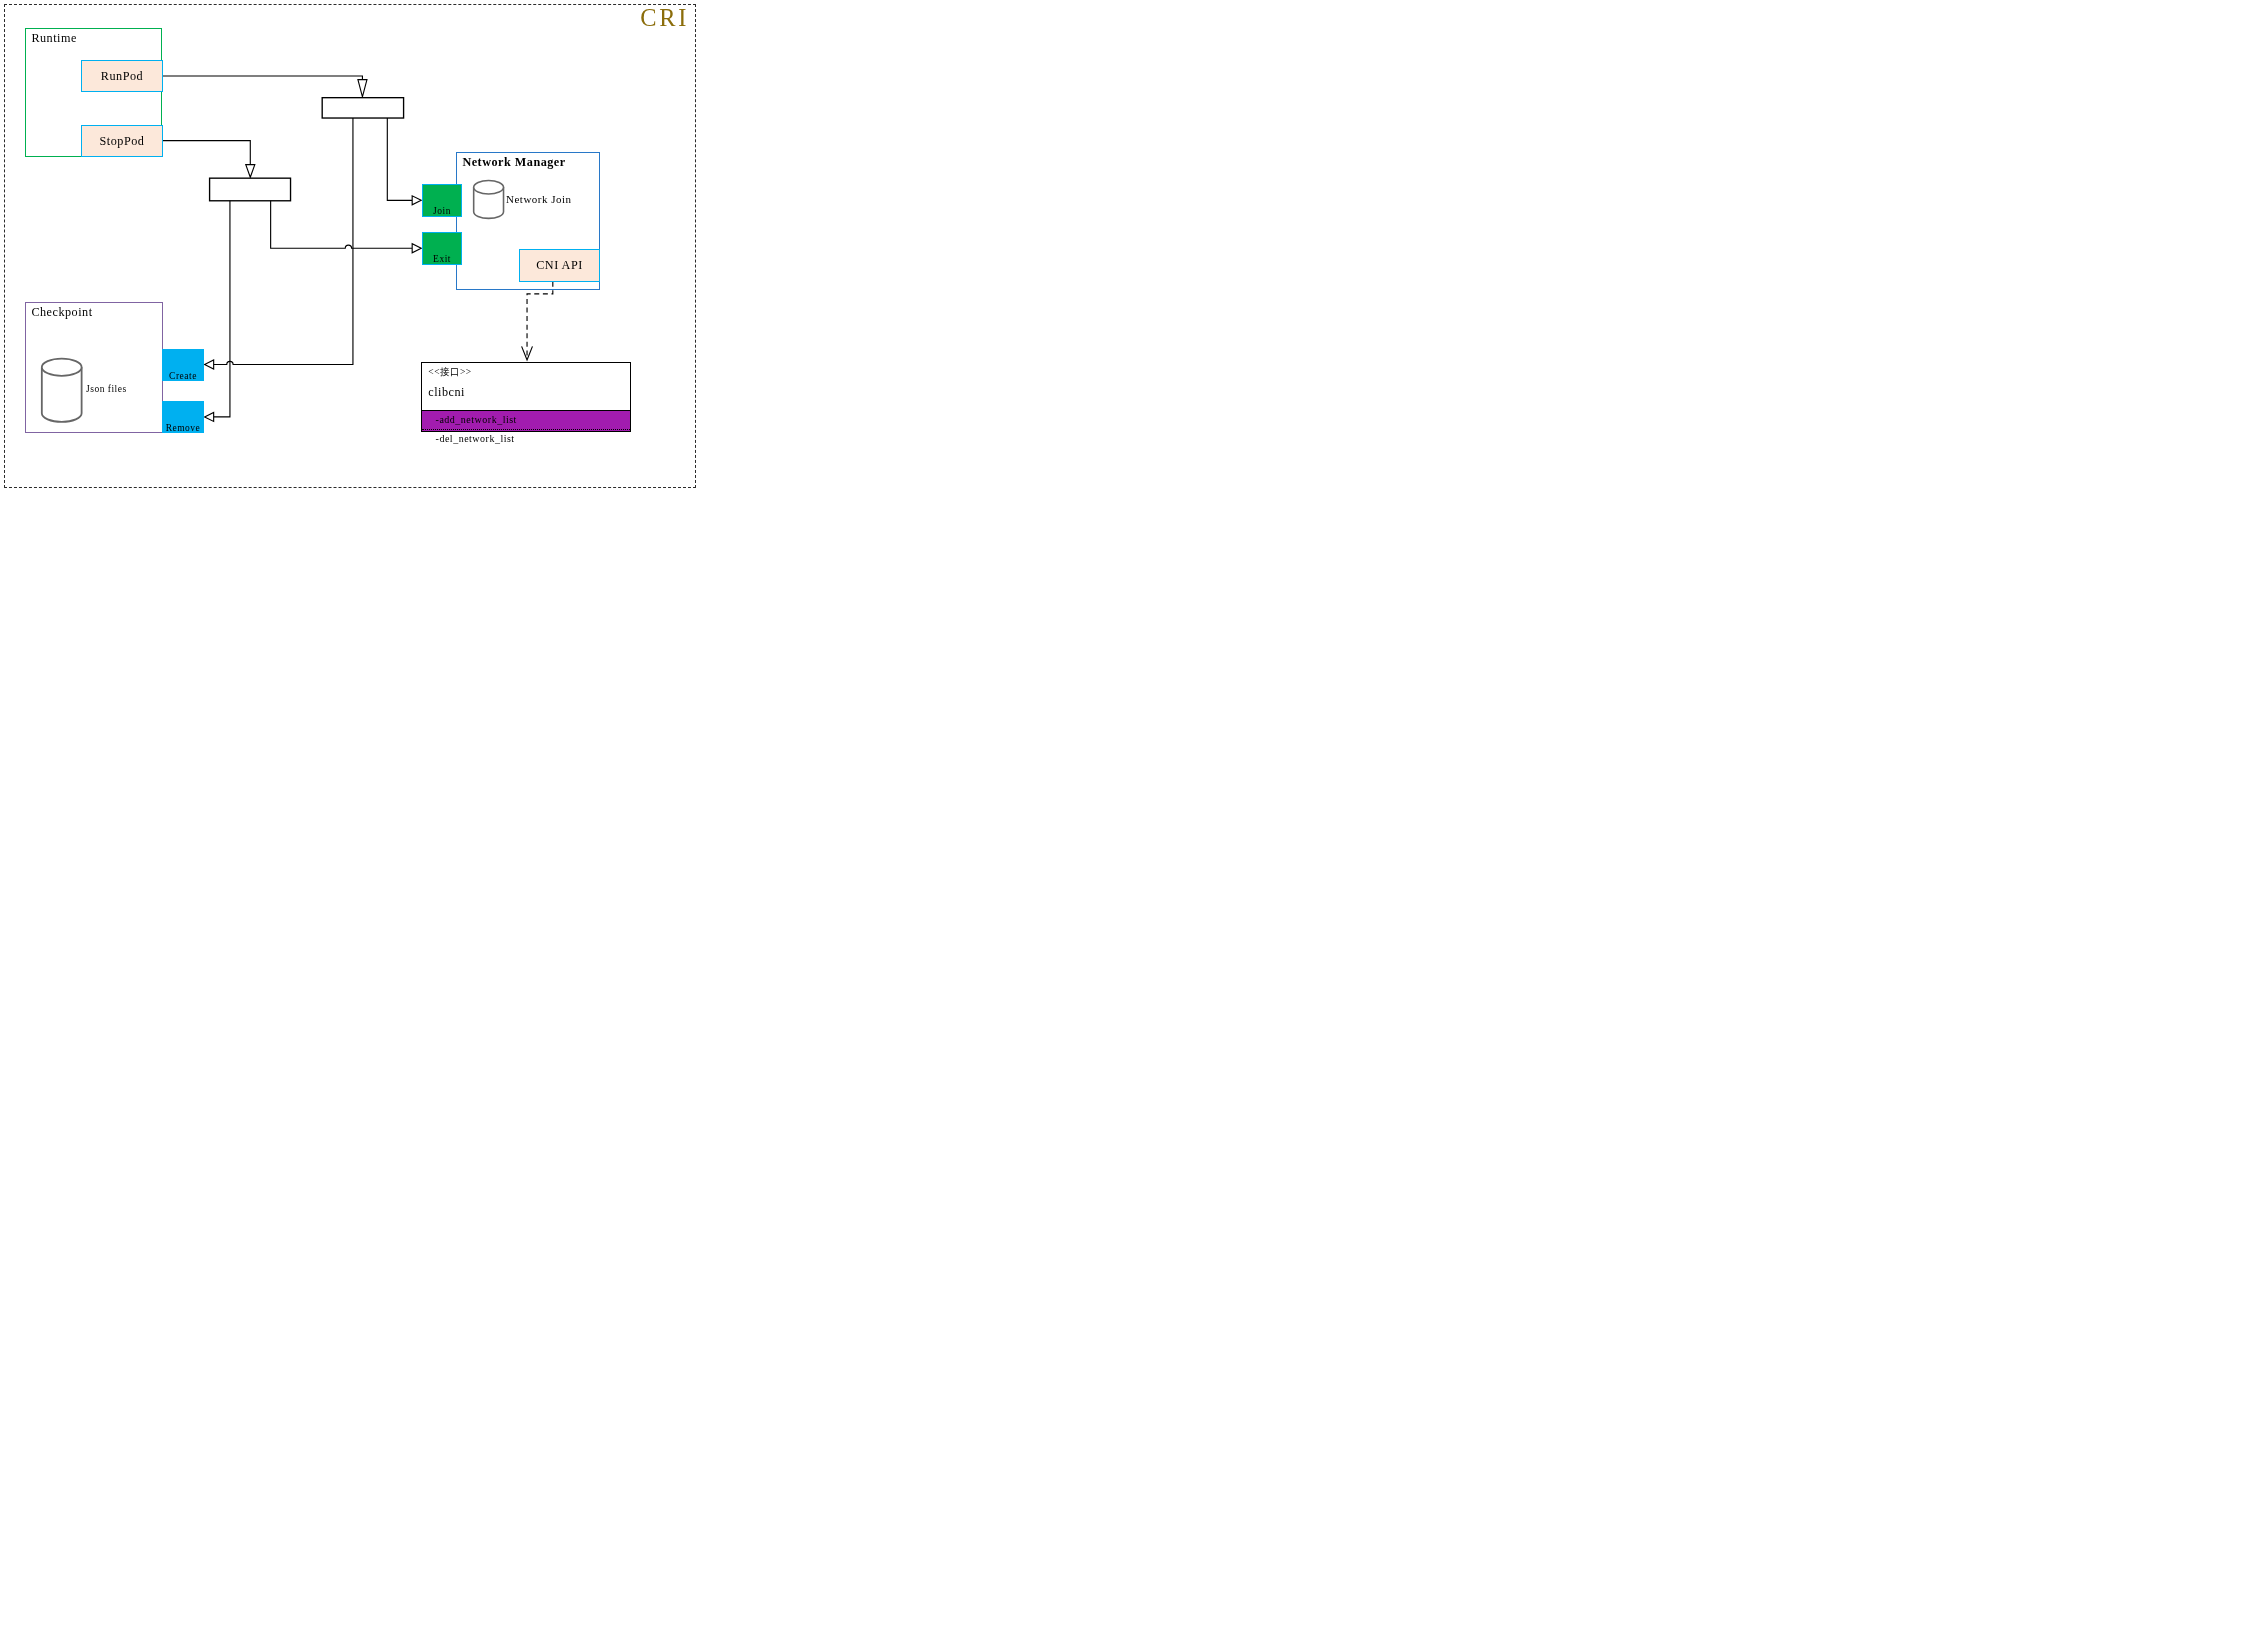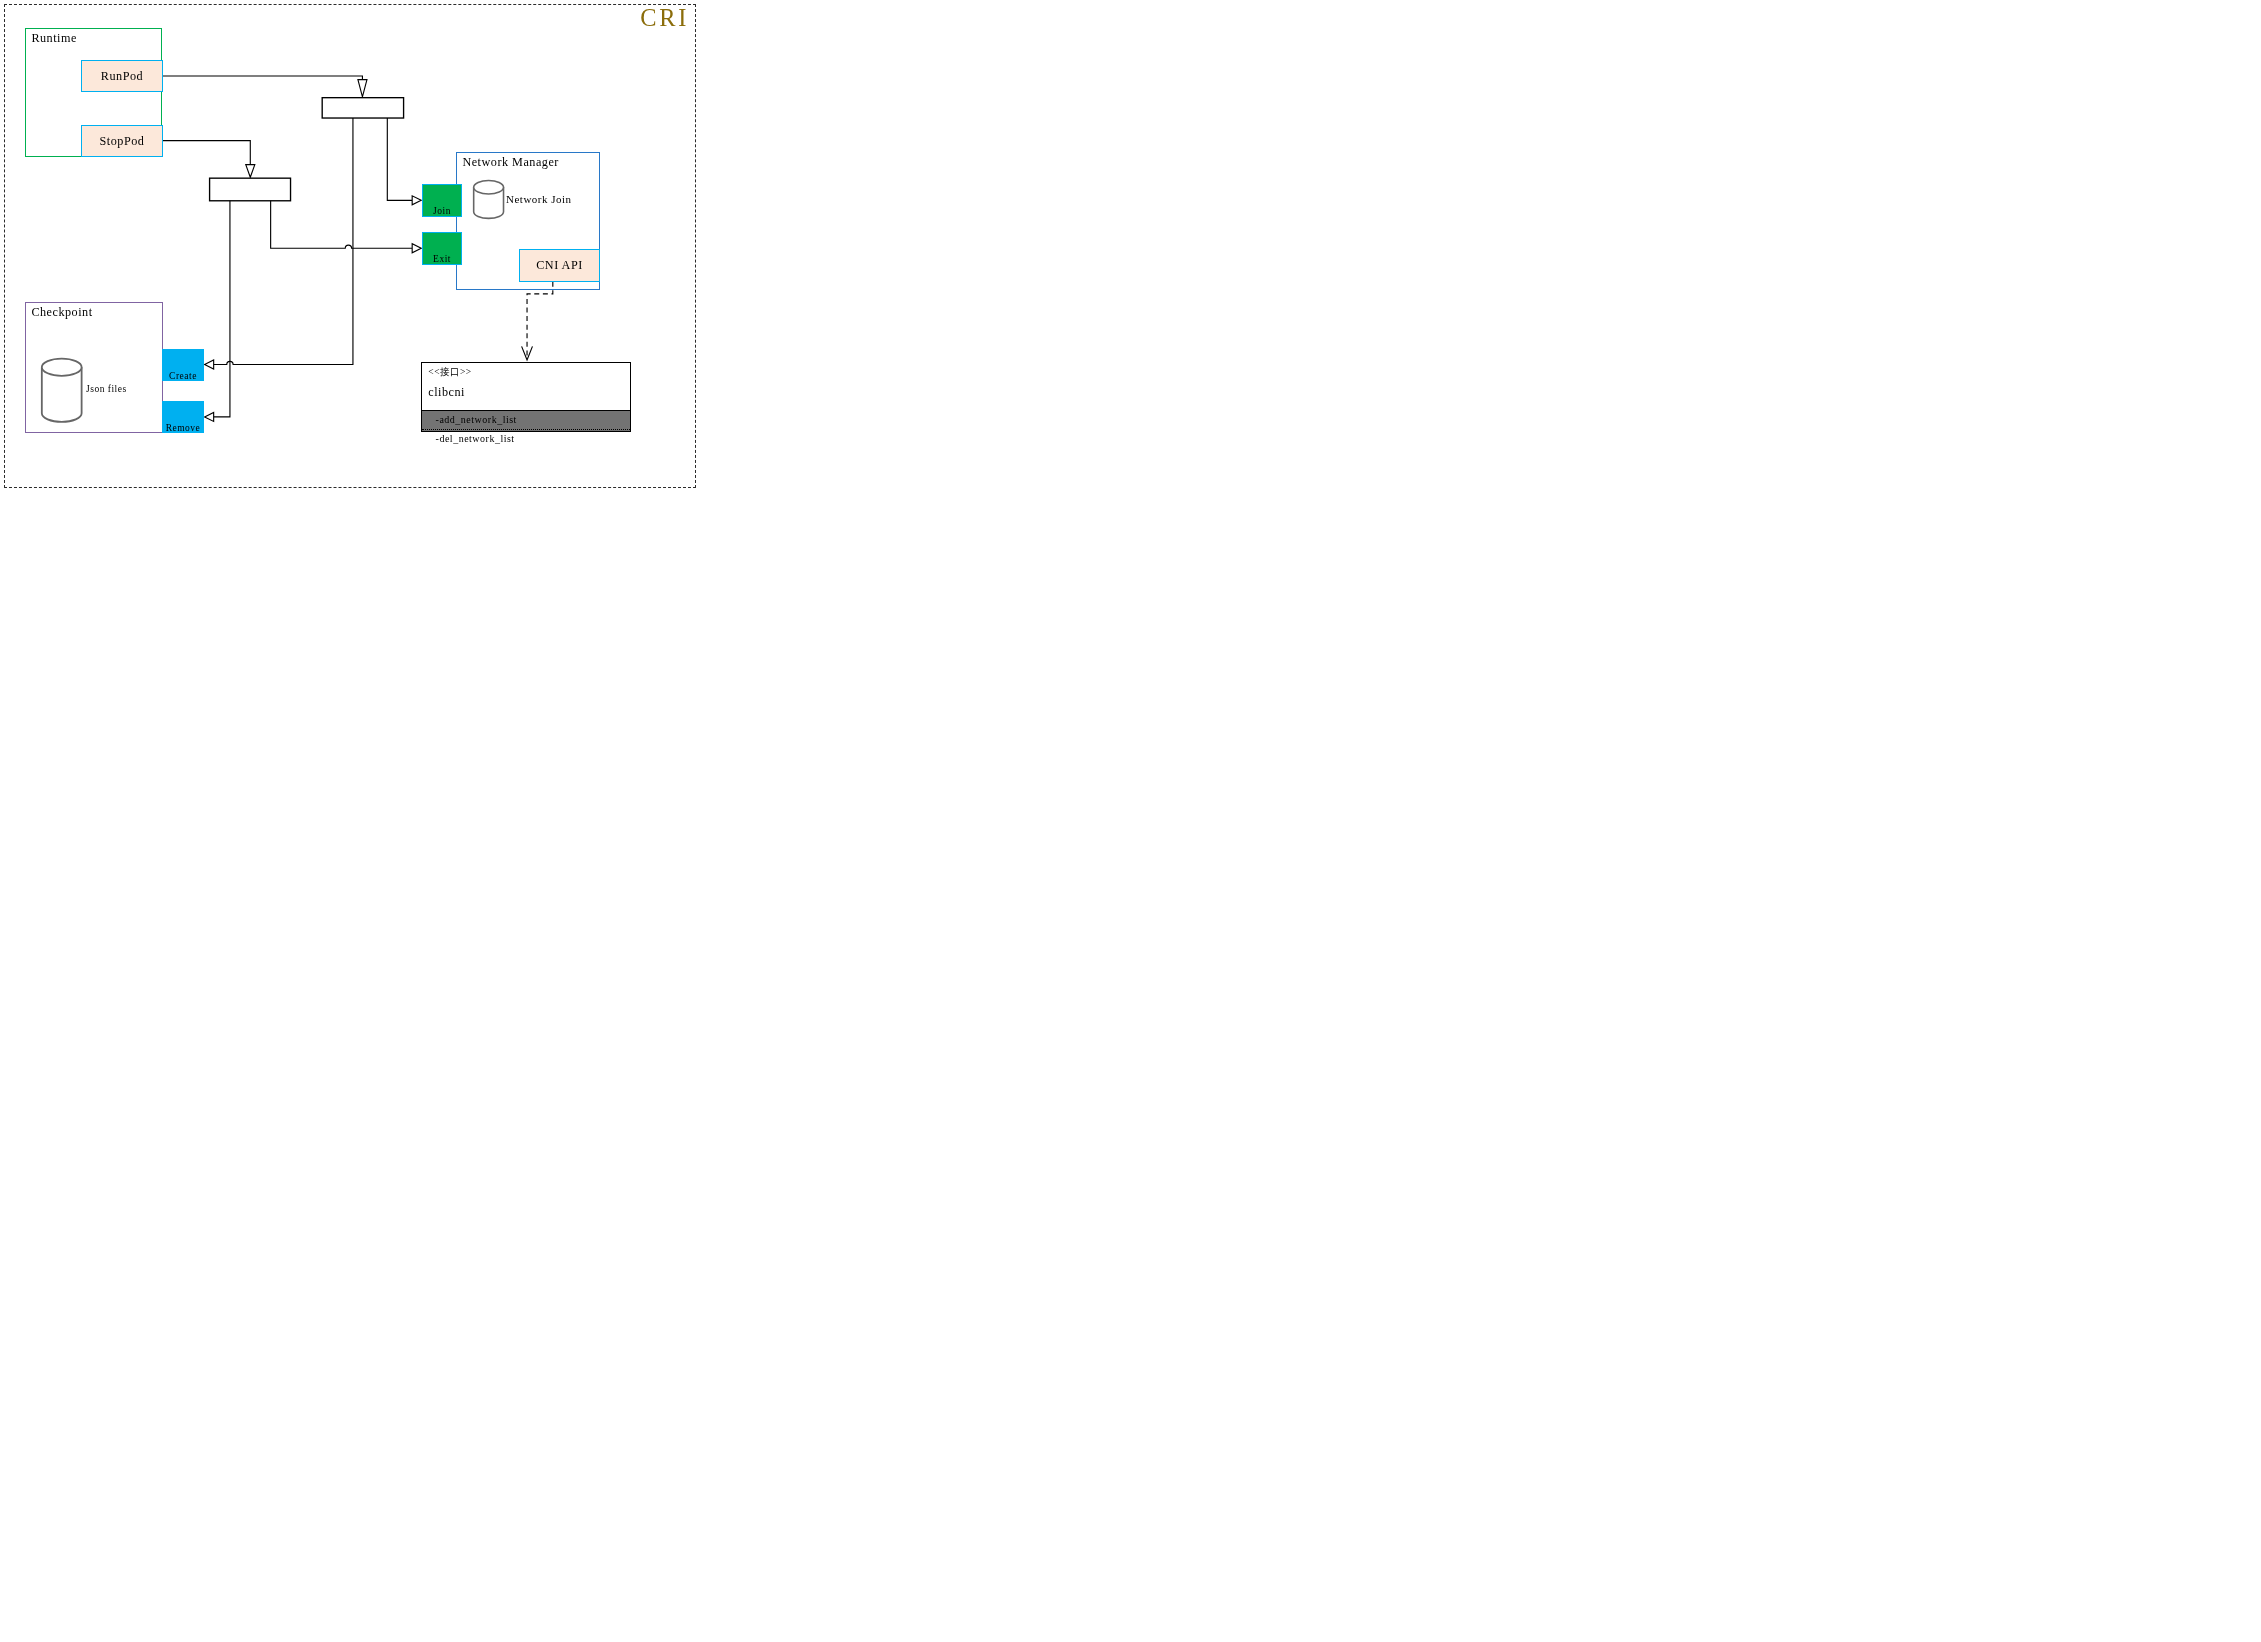--- a/index.html
+++ b/index.html
@@ -13,21 +13,21 @@
   }
   .cri{
     position:absolute;top:3.6px;right:11px;
     font-size:24.4px;letter-spacing:2.7px;color:#8b6d0b;font-weight:400;
   }
   .container-box{position:absolute;box-sizing:border-box;background:transparent;padding-left:36px;}
   .container-box .box-title{
     position:absolute;left:5.4px;top:1.8px;font-size:12.2px;letter-spacing:0.5px;white-space:nowrap;
   }
   .runtime{left:25px;top:28px;width:137px;height:129px;border:0.9px solid #00b050;}
-  .network-manager{left:456px;top:152px;width:144px;height:138px;border:0.9px solid #2878c8;}
+  .network-manager{left:456px;top:152px;width:144px;height:138px;border:0.9px solid #2878c8;font-weight:bold;}
   .checkpoint{left:25px;top:302px;width:138px;height:131px;border:0.9px solid #8064a2;}
 
   .port{
     position:absolute;box-sizing:border-box;display:flex;align-items:center;justify-content:center;
     font-size:12.2px;letter-spacing:0.5px;background:#fce8da;border:0.9px solid #00b0f0;z-index:3;
   }
   .port-runpod{left:81px;top:60px;width:82px;height:32px;}
   .port-stoppod{left:81px;top:125px;width:82px;height:32px;}
   .port-cniapi{left:519px;top:249px;width:81px;height:33px;}
 
@@ -48,21 +48,21 @@
 
   .uml{
     position:absolute;left:421px;top:362px;width:210px;height:70px;box-sizing:border-box;
     border:1.4px solid #000;background:#fff;z-index:2;
   }
   .uml-head{position:relative;height:47px;}
   .uml-stereotype{position:absolute;left:6.3px;top:2.7px;font-size:9.5px;letter-spacing:0.5px;}
   .uml-name{position:absolute;left:6.3px;top:22px;font-size:12.2px;letter-spacing:0.5px;}
   .uml-methods{
     position:absolute;left:0;right:0;bottom:0;top:47px;
-    background:#737373;border-top:1.4px solid #000;
+    background:#a21caf;border-top:1.4px solid #000;
   }
   .uml-method{
     height:17.6px;line-height:17.6px;padding-left:13.6px;font-size:10px;letter-spacing:0.5px;
   }
   .uml-method.first{border-bottom:1.4px dotted #000;}
 
   svg.wires{position:absolute;left:0;top:0;z-index:1;}
   svg .wire{stroke:#000;stroke-width:2.5;fill:none;}
   svg .node{stroke:#000;stroke-width:3;fill:#fff;}
   svg .head{stroke:#000;stroke-width:2.5;fill:#fff;}

